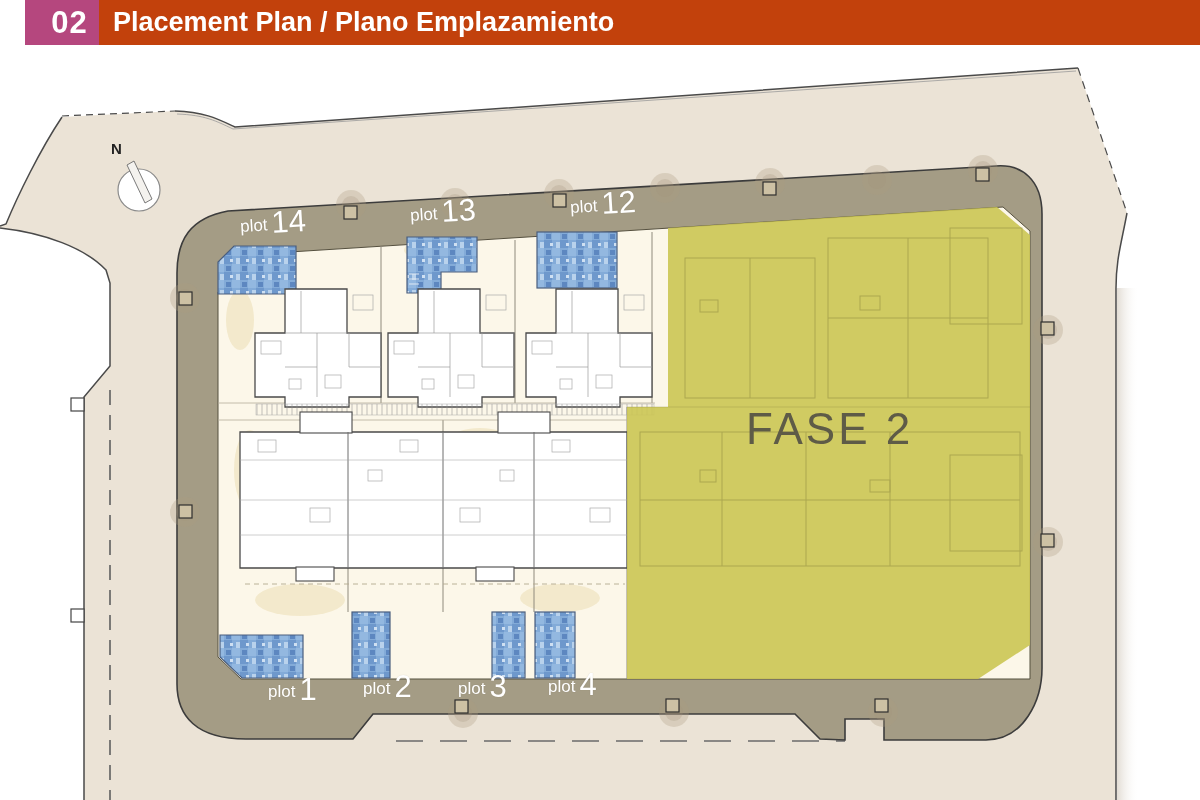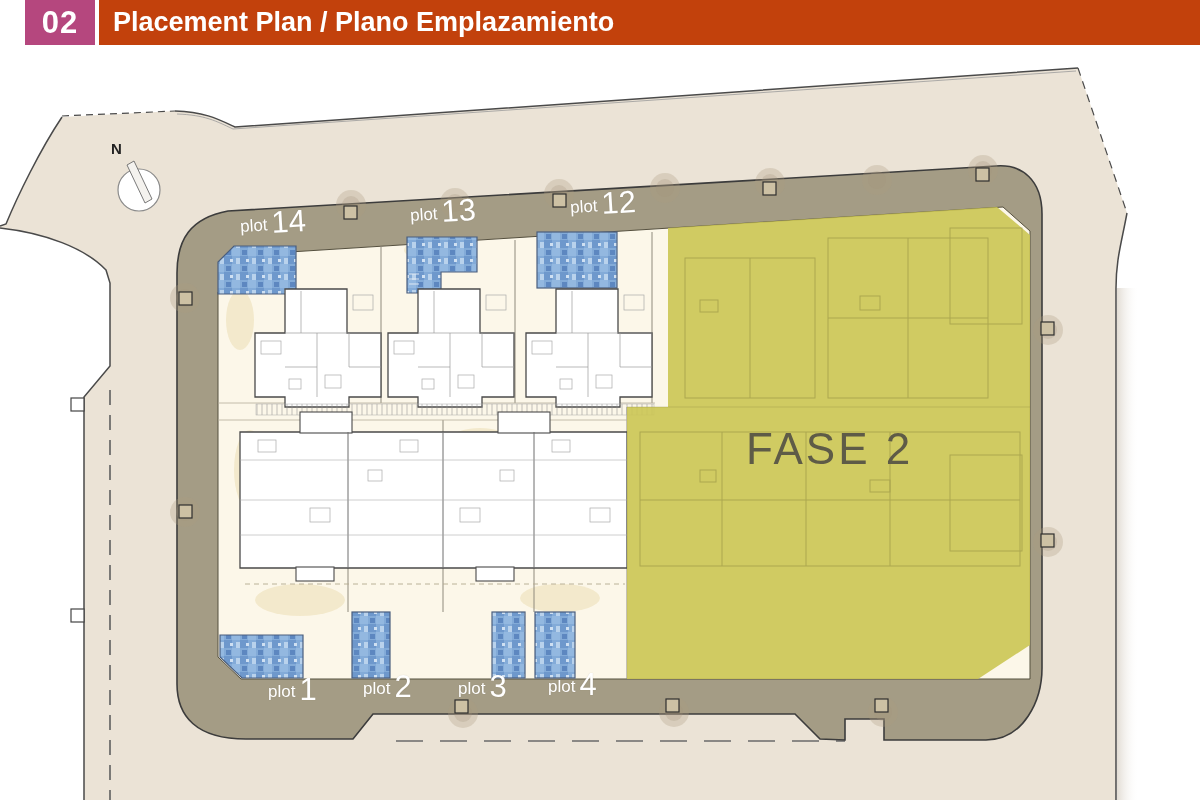--- a/index.html
+++ b/index.html
@@ -1,29 +1,29 @@
 <!DOCTYPE html>
 <html><head>
 <meta charset="utf-8">
 <style>
   html,body{margin:0;padding:0;background:#ffffff;}
   #page{position:relative;width:1200px;height:800px;overflow:hidden;background:#fff;
         font-family:"Liberation Sans", sans-serif;}
   
-  .hdr-num{position:absolute;left:25px;top:0;width:70px;height:45px;background:#b5477e;
+  .hdr-num{position:absolute;left:25px;top:0;width:89px;height:45px;background:#b5477e;
            color:#fff;font-weight:bold;font-size:31px;display:flex;align-items:center;
            justify-content:center;letter-spacing:1px;}
   .hdr-band{position:absolute;left:99px;top:0;width:1160px;height:45px;background:#c2410c;
             color:#fff;font-weight:bold;font-size:27px;display:flex;align-items:center;
             padding-left:14px;box-sizing:border-box;white-space:nowrap;}
   
   .master-title{position:absolute;left:64px;top:80px;font-size:27px;font-weight:bold;color:#151515;}
   .north-label{position:absolute;left:111px;top:140px;font-size:15px;font-weight:600;color:#222;}
   .phase-label{position:absolute;left:746px;top:404px;font-size:44px;color:#5e5b47;
-               letter-spacing:3px;white-space:nowrap;margin-top:20px;}
+               letter-spacing:3px;white-space:nowrap;}
   
   .plot-label{position:absolute;color:#ffffff;display:flex;align-items:flex-end;white-space:nowrap;
               text-shadow:0 0 1px rgba(90,85,70,.25);}
   .plot-label .w{font-size:17px;line-height:1;padding-bottom:3px;margin-right:4px;}
   .plot-label .n{font-size:31px;line-height:.85;}
   .tilt{transform:rotate(-3.4deg);}
   svg{position:absolute;left:0;top:0;}
 </style>
 </head>
 <body>

